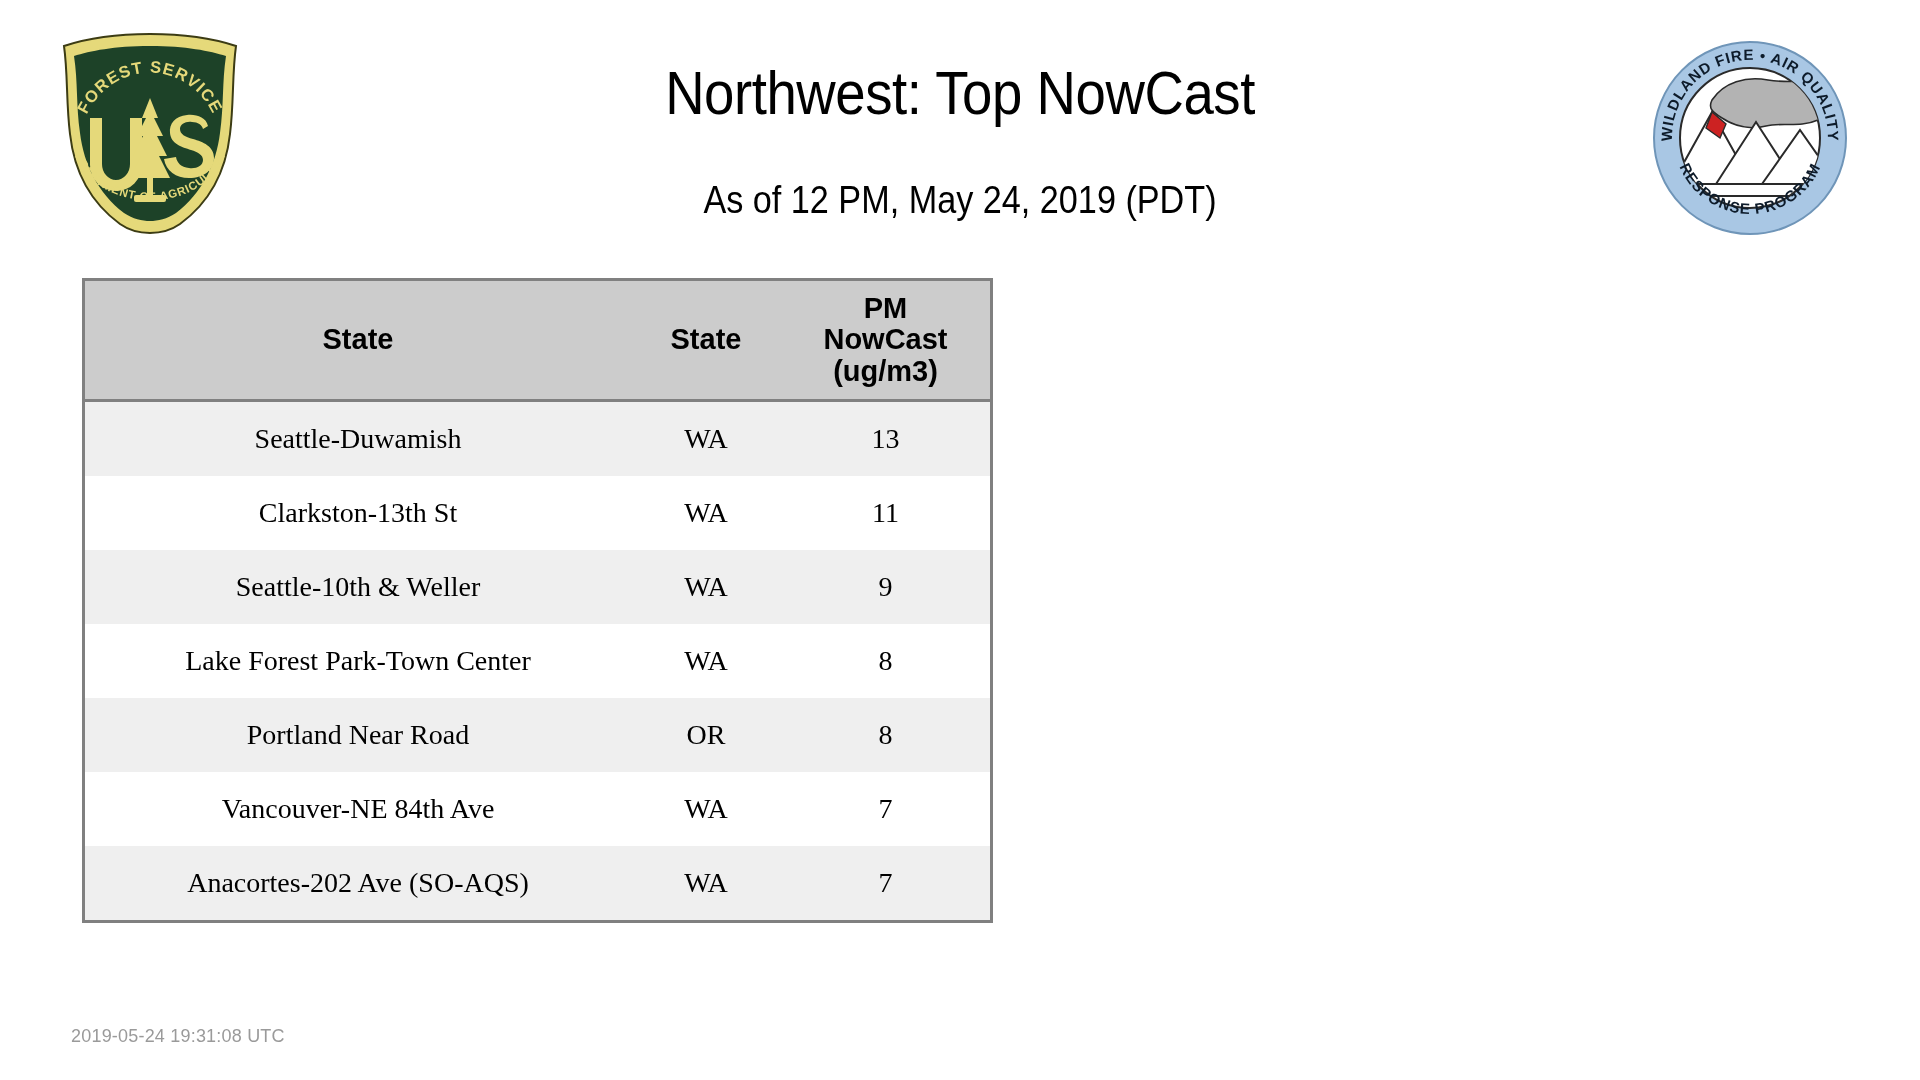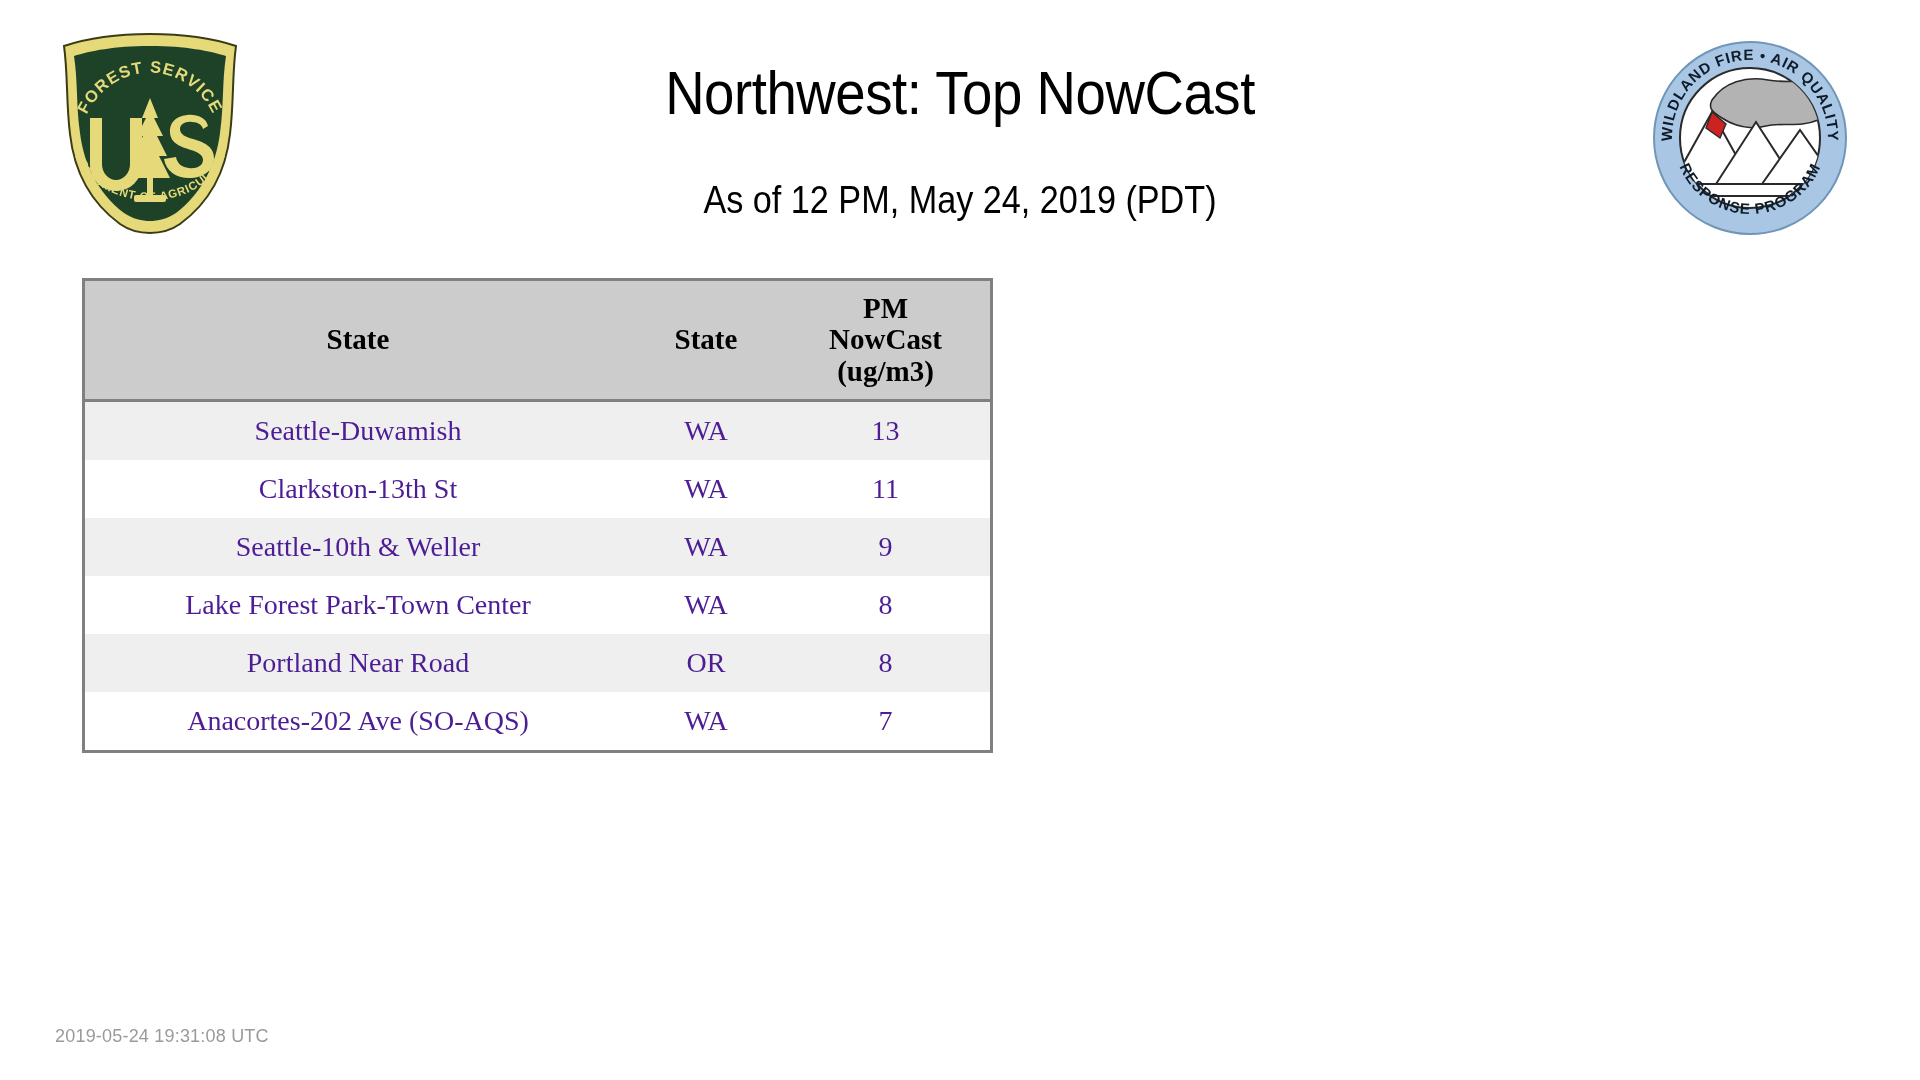--- a/index.html
+++ b/index.html
@@ -81,53 +81,53 @@
     border-collapse: collapse;
     table-layout: fixed;
   }
   #nowcast-table col.c-site  { width: 546px; }
   #nowcast-table col.c-state { width: 150px; }
   #nowcast-table col.c-value { width: 209px; }
 
   #nowcast-table thead th {
     background: #cccccc;
     border-bottom: 3px solid #808080;
-    font-family: Liberation Serif, serif;
+    font-family: Liberation Sans, sans-serif;
     font-weight: bold;
     font-size: 29px;
     color: #000000;
     text-align: center;
     vertical-align: middle;
     padding: 0;
     height: 118px;
     line-height: 1.08;
   }
   #nowcast-table thead th .hdr-lines {
     display: block;
     white-space: pre-line;
   }
 
   #nowcast-table tbody td {
     font-family: "Liberation Serif", "DejaVu Serif", serif;
     font-weight: 400;
     font-size: 28px;
-    color: #4c1d95;
+    color: #000000;
     text-align: center;
     vertical-align: middle;
     height: 58px;
-    padding: 0;
+    padding: 8px;
     border: none;
   }
   #nowcast-table tbody tr:nth-child(odd)  td { background: #efefef; }
   #nowcast-table tbody tr:nth-child(even) td { background: #ffffff; }
 
   
   #footer-timestamp {
     position: absolute;
-    left: 55px;
+    left: 71px;
     top: 1026px;
     font-family: "Liberation Sans", sans-serif;
     font-size: 18px;
     color: #9a9a9a;
     letter-spacing: 0.2px;
   }
 </style>
 </head>
 <body>
 
@@ -265,20 +265,25 @@
           <td>Lake Forest Park-Town Center</td>
           <td>WA</td>
           <td>8</td>
         </tr>
         <tr>
           <td>Portland Near Road</td>
           <td>OR</td>
           <td>8</td>
         </tr>
         <tr>
+          <td>Vancouver-NE 84th Ave</td>
+          <td>WA</td>
+          <td>7</td>
+        </tr>
+        <tr>
           <td>Anacortes-202 Ave (SO-AQS)</td>
           <td>WA</td>
           <td>7</td>
         </tr>
       </tbody>
   </table>
 </div>
 
 <div id="footer-timestamp">2019-05-24 19:31:08 UTC</div>
 

